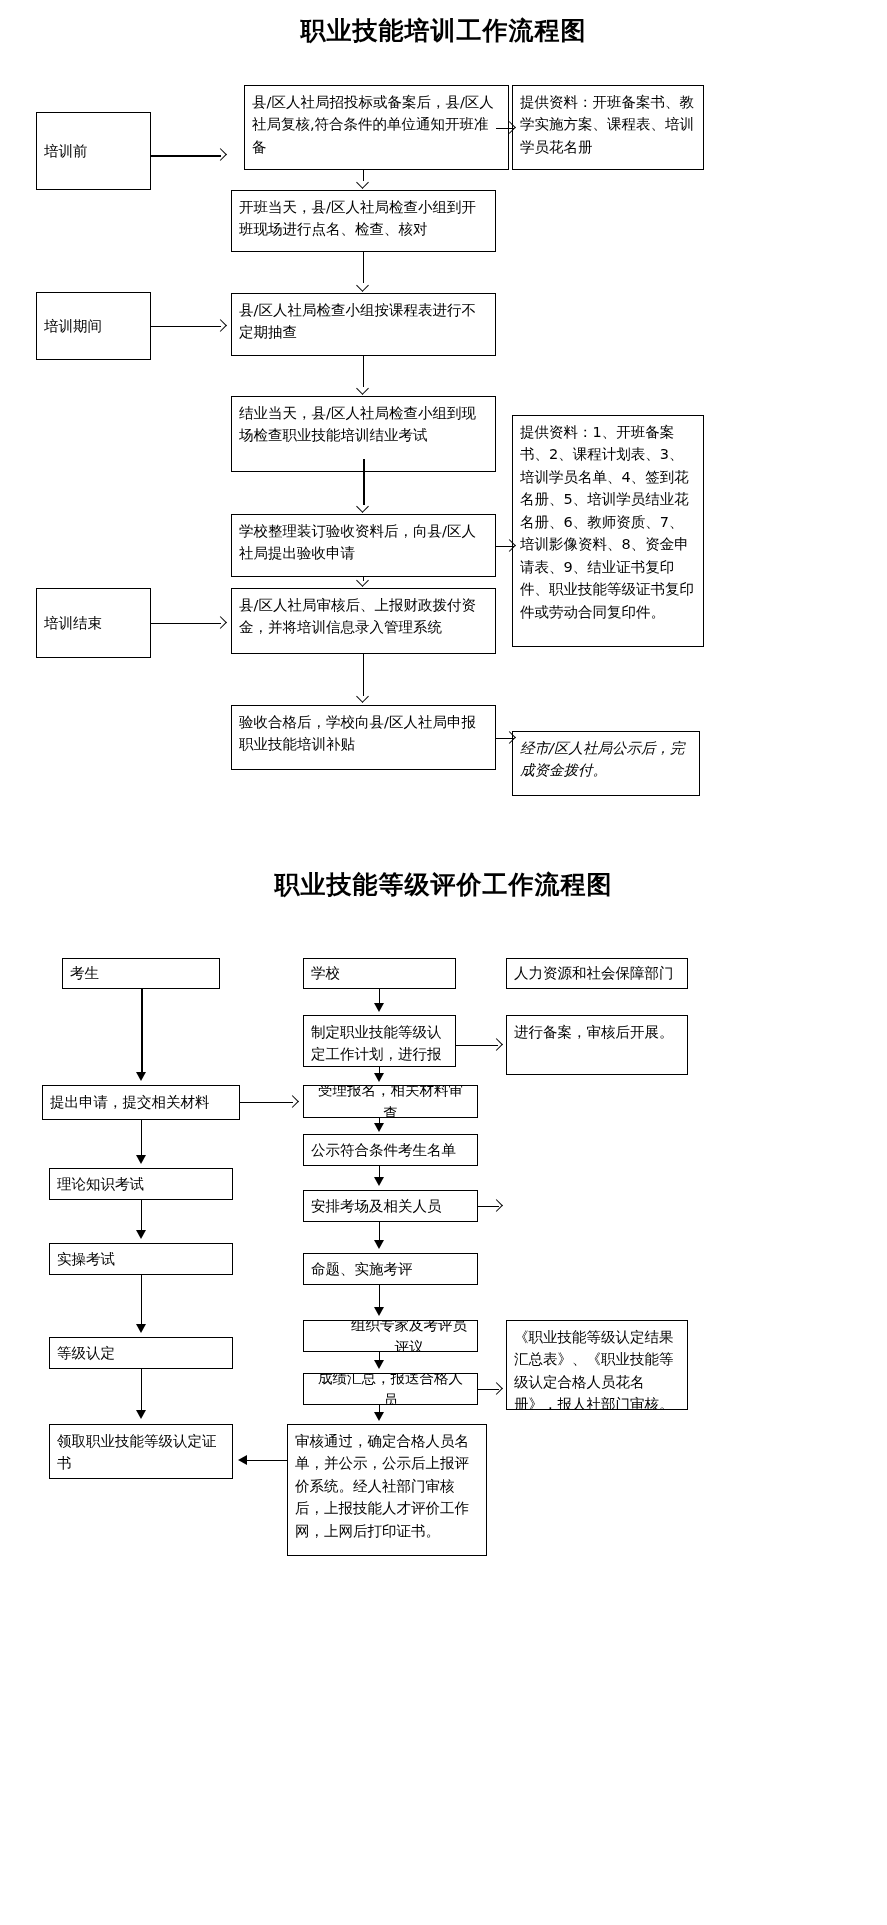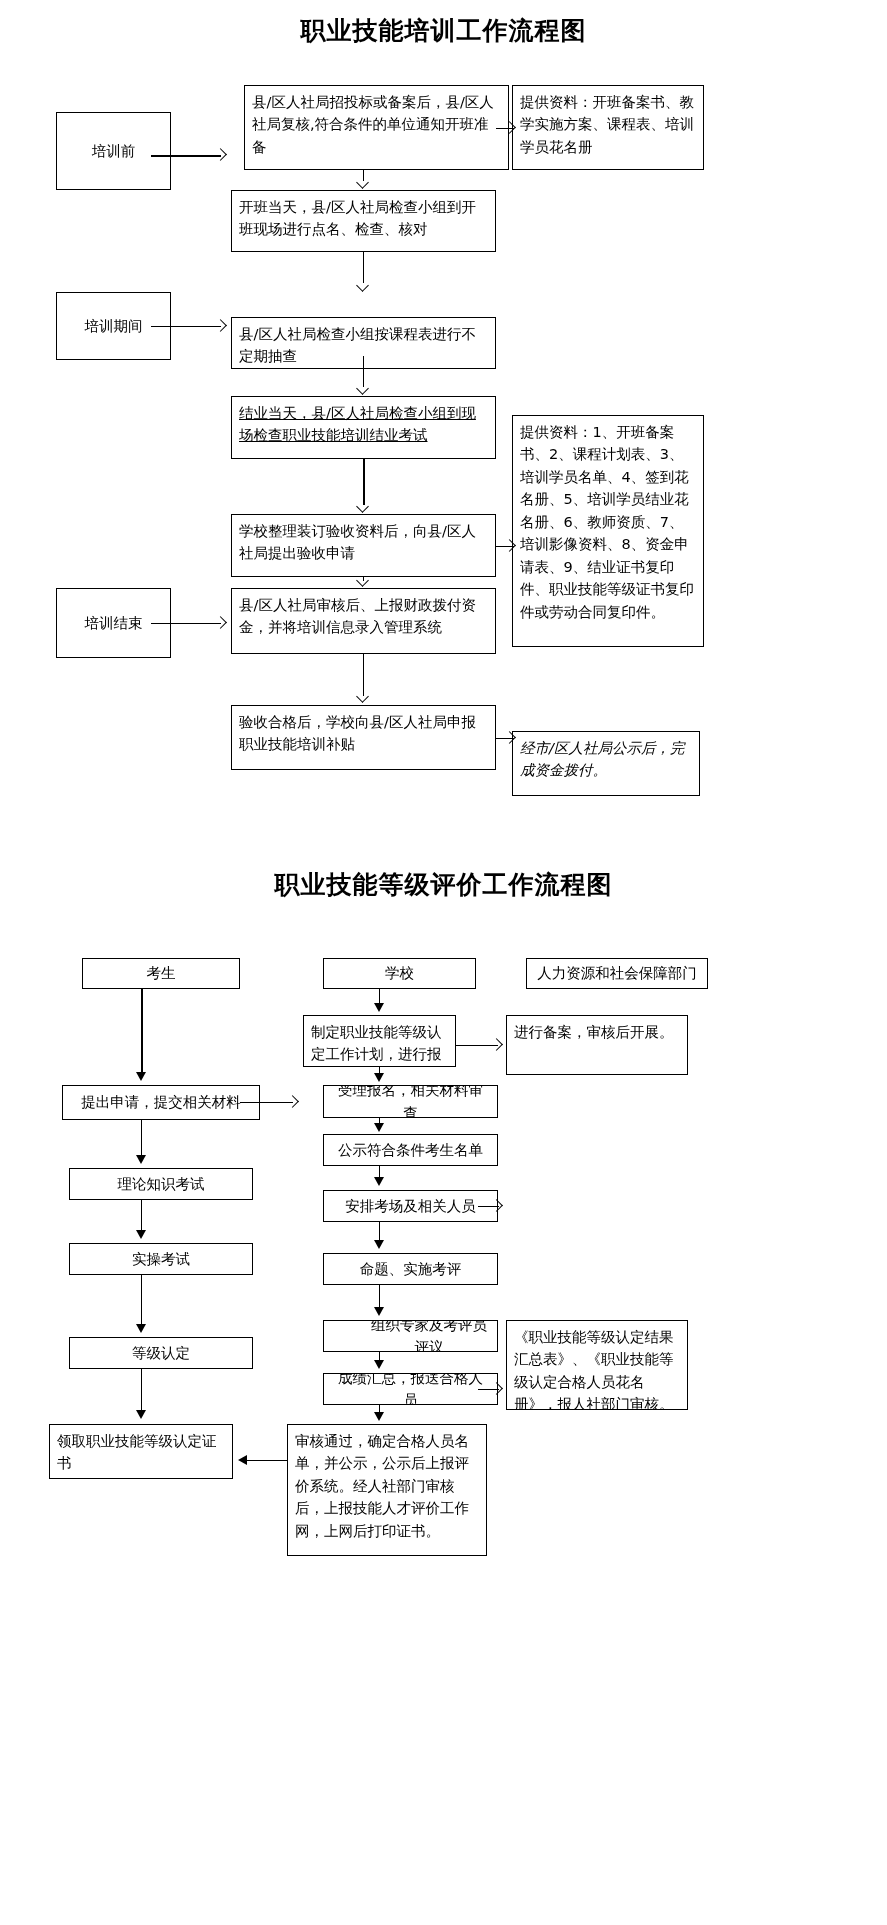--- a/index.html
+++ b/index.html
@@ -29,23 +29,22 @@
     border: 1.4px solid #000;
     background: #fff;
     font-size: 14.5px;
     line-height: 1.55;
     padding: 5px 7px;
     overflow: hidden;
   }
   .box.center {
     display: flex;
     align-items: center;
-    justify-content: center;
+    justify-content: flex-start;
     text-align: center;
-    margin-left: 20px;
   }
   .box.left {
     display: block;
     text-align: left;
   }
 
   
   .vline { position: absolute; width: 0; border-left: 1.4px solid #000; }
   .hline { position: absolute; height: 0; border-top: 1.4px solid #000; }
 
@@ -90,24 +89,24 @@
   <div class="box center" style="left:36px; top:588px; width:115px; height:70px;">
     <span>培训结束</span>
   </div>
 
   <div class="box left" style="left:244px; top:85px; width:265px; height:85px;">
     <span>县/区人社局招投标或备案后，县/区人社局复核,符合条件的单位通知开班准备</span>
   </div>
   <div class="box left" style="left:231px; top:190px; width:265px; height:62px;">
     <span>开班当天，县/区人社局检查小组到开班现场进行点名、检查、核对</span>
   </div>
-  <div class="box left" style="left:231px; top:293px; width:265px; height:52px;margin-top:24px;">
+  <div class="box left" style="left:231px; top:293px; width:265px; height:63px;">
     <span>县/区人社局检查小组按课程表进行不定期抽查</span>
   </div>
-  <div class="box left" style="left:231px; top:396px; width:265px; height:63px;text-decoration:underline;">
+  <div class="box left" style="left:231px; top:396px; width:265px; height:76px;">
     <span>结业当天，县/区人社局检查小组到现场检查职业技能培训结业考试</span>
   </div>
   <div class="box left" style="left:231px; top:514px; width:265px; height:63px;">
     <span>学校整理装订验收资料后，向县/区人社局提出验收申请</span>
   </div>
   <div class="box left" style="left:231px; top:588px; width:265px; height:66px;">
     <span>县/区人社局审核后、上报财政拨付资金，并将培训信息录入管理系统</span>
   </div>
   <div class="box left" style="left:231px; top:705px; width:265px; height:65px;">
     <span>验收合格后，学校向县/区人社局申报职业技能培训补贴</span>

